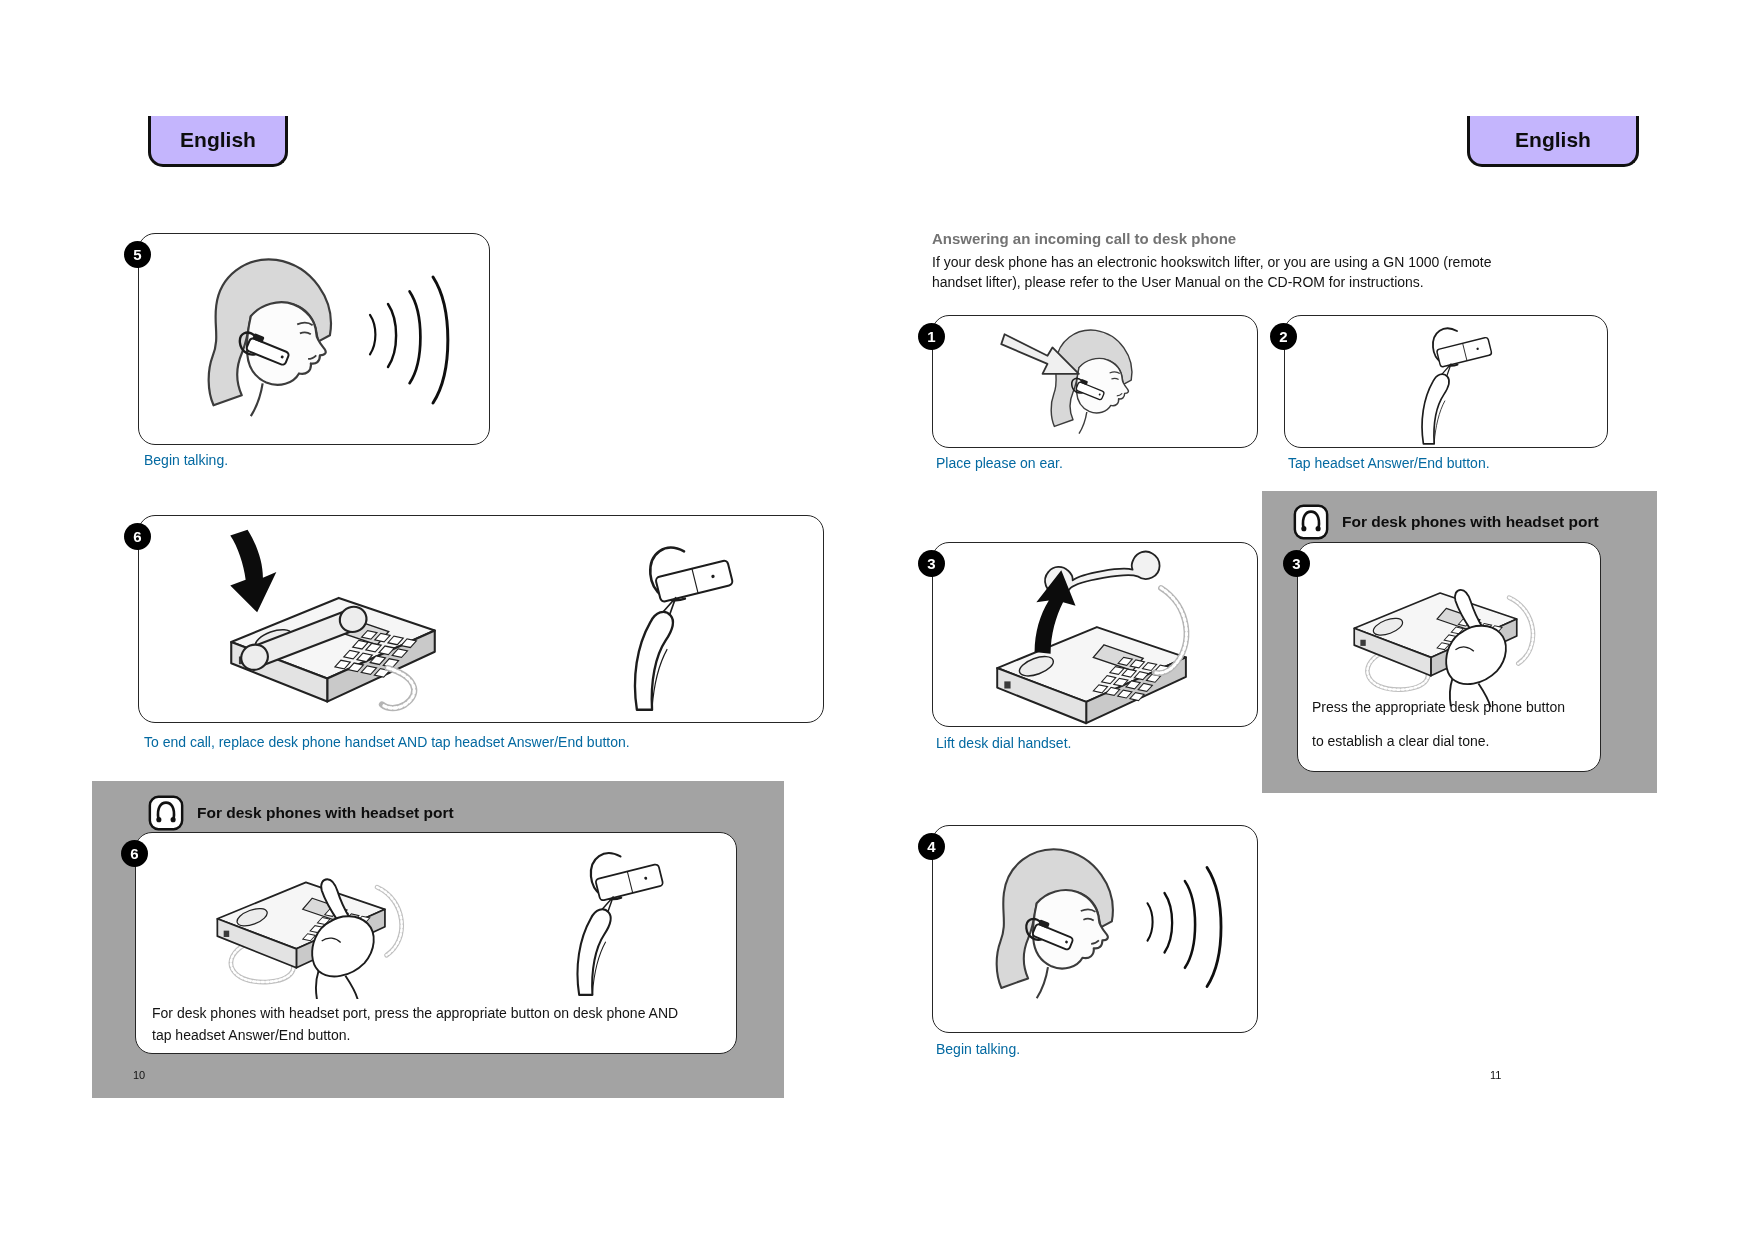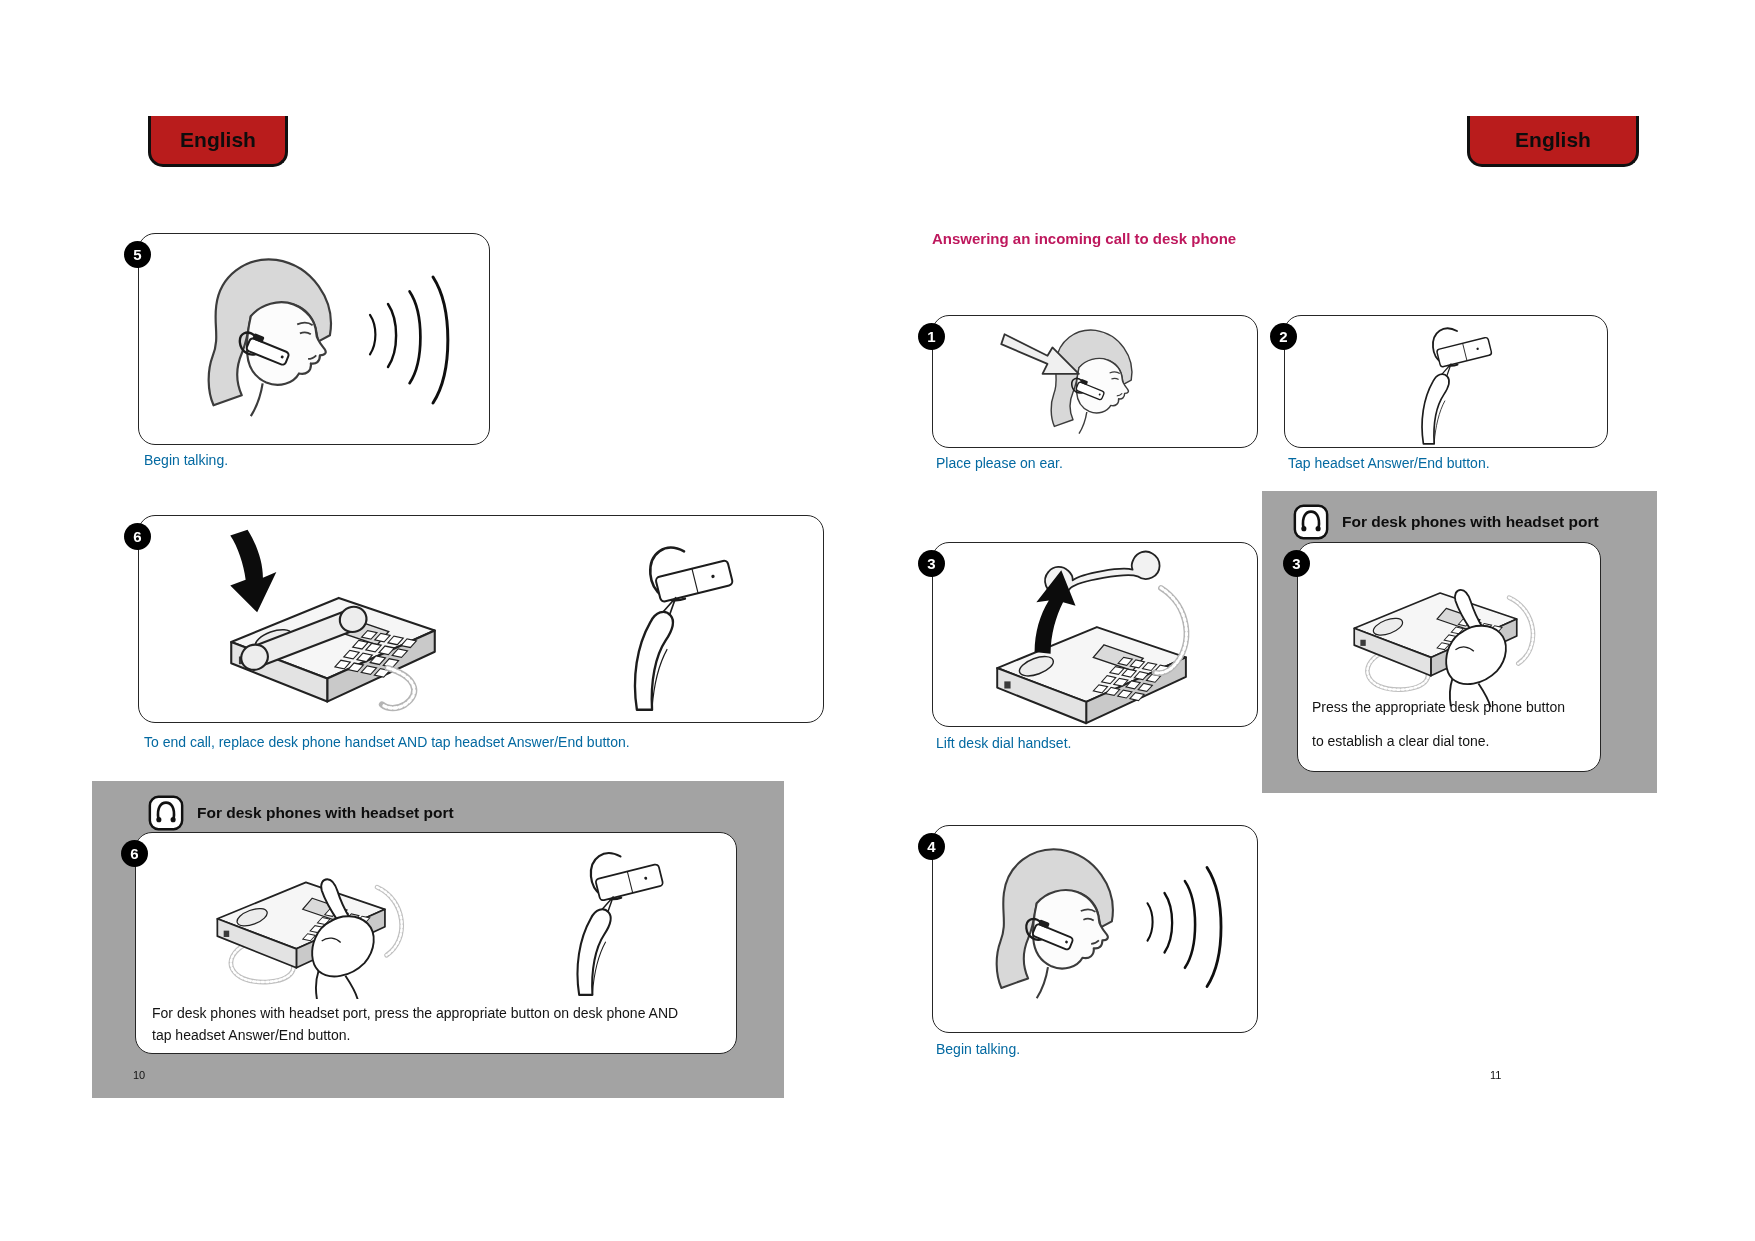--- a/index.html
+++ b/index.html
@@ -1,40 +1,40 @@
 <!DOCTYPE html>
 <html><head>
 <meta charset="utf-8">
 <style>
   html,body{margin:0;padding:0;background:#ffffff;}
   #canvas{
     position:relative;width:1755px;height:1241px;background:#ffffff;overflow:hidden;
     font-family:"Liberation Sans","DejaVu Sans",sans-serif;color:#111;
   }
   .tab{
-    position:absolute;height:51px;background:#b91c1c;
+    position:absolute;height:51px;background:#c4b5fd;
     border:3px solid #101010;border-top:none;border-radius:0 0 15px 15px;
     display:flex;align-items:center;justify-content:center;
     font-size:21px;font-weight:bold;color:#0d0d0d;box-sizing:border-box;
   }
   .stepbox{
     position:absolute;background:#ffffff;border:1.8px solid #262626;border-radius:17px;
     box-sizing:border-box;
   }
   .badge{
     position:absolute;left:-15px;top:7px;width:27px;height:27px;border-radius:50%;
     background:#000;color:#fff;font-size:15px;font-weight:bold;
     display:flex;align-items:center;justify-content:center;
   }
   .caption{position:absolute;font-size:14px;color:#0369a1;white-space:nowrap;}
   .panel{position:absolute;background:#a3a3a3;}
   .panel-header{position:absolute;display:flex;align-items:center;}
   .panel-header .hs-icon{width:38px;height:38px;flex:0 0 auto;}
   .panel-header .panel-title{margin-left:12px;font-size:15.5px;font-weight:bold;color:#0d0d0d;white-space:nowrap;}
-  .section-heading{position:absolute;font-size:15px;font-weight:bold;color:#be185d;white-space:nowrap;}
+  .section-heading{position:absolute;font-size:15px;font-weight:bold;color:#737373;white-space:nowrap;}
   .section-body{position:absolute;font-size:14px;line-height:20px;color:#131313;white-space:nowrap;}
   .inner-caption{position:absolute;font-size:14px;color:#131313;white-space:nowrap;}
   .pagenum{position:absolute;font-size:11px;color:#131313;}
   .ill{position:absolute;}
 </style>
 </head>
 <body>
 
 <svg width="0" height="0" style="position:absolute" aria-hidden="true">
   <defs>
@@ -195,20 +195,24 @@
       <div class="inner-caption" style="left:16px;top:194px;">tap headset Answer/End button.</div>
     </div>
     <div class="pagenum" style="left:41px;top:288px;position:absolute;">10</div>
   </div>
 
   <div class="tab" style="left:1467px;top:116px;width:172px;">
     <span>English</span>
   </div>
 
   <div class="section-heading" style="left:932px;top:230px;">Answering an incoming call to desk phone</div>
+  <div class="section-body" style="left:932px;top:252px;">
+    <div>If your desk phone has an electronic hookswitch lifter, or you are using a GN 1000 (remote</div>
+    <div>handset lifter), please refer to the User Manual on the CD-ROM for instructions.</div>
+  </div>
 
   <div class="stepbox" style="left:932px;top:315px;width:326px;height:133px;">
     <div class="badge">1</div>
     <svg class="ill" style="left:14px;top:4px;" width="300" height="124" viewBox="0 0 300 124">
       <use href="#sym-head" x="78" y="2" width="132" height="120"></use>
       <use href="#sym-place-arrow" x="52" y="6" width="92" height="66"></use>
     </svg>
   </div>
   <div class="caption" style="left:936px;top:455px;">Place please on ear.</div>
 

